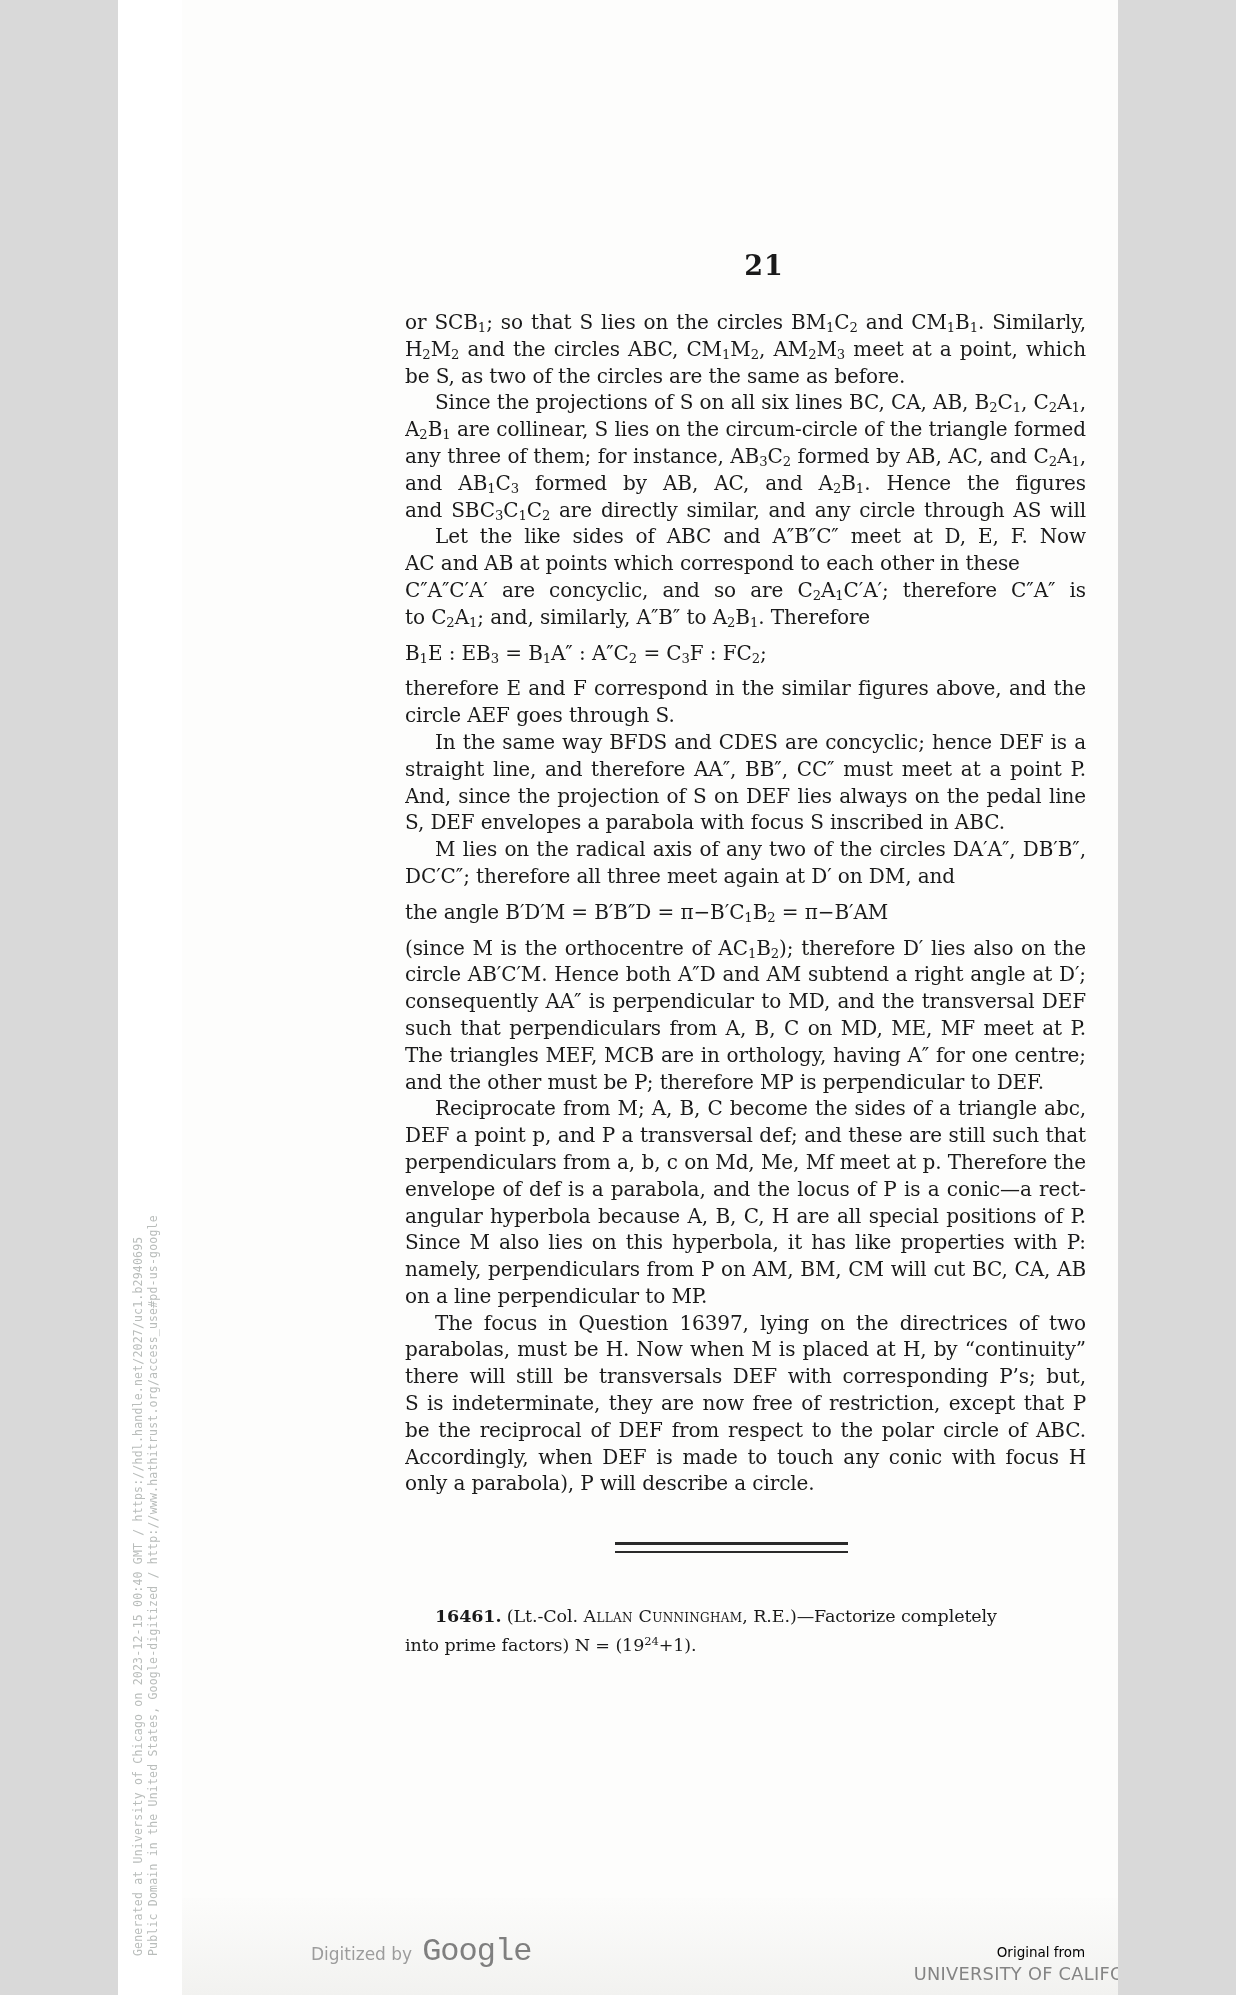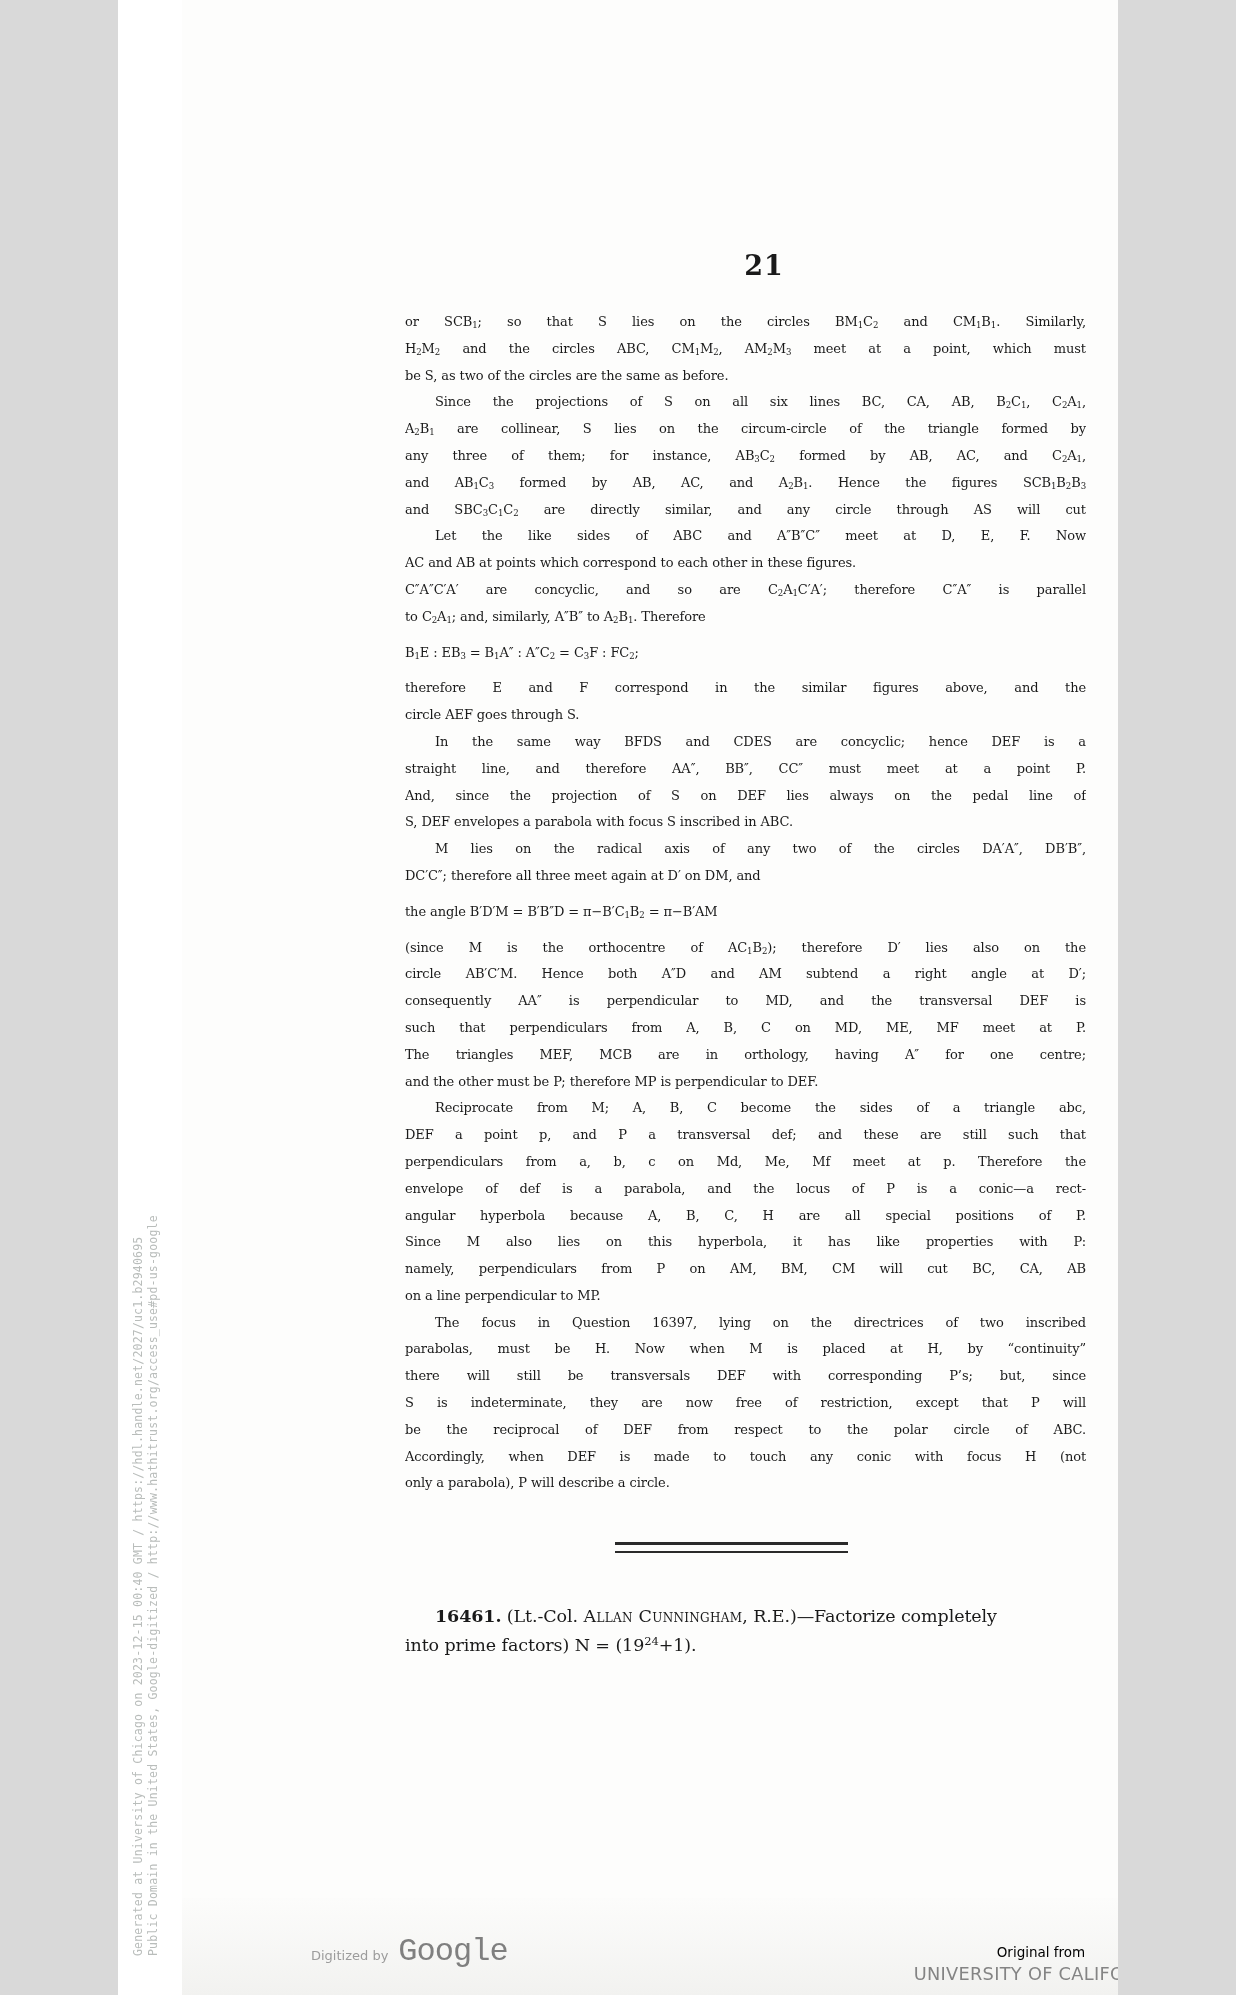--- a/index.html
+++ b/index.html
@@ -3,40 +3,40 @@
 <meta charset="utf-8">
 <style>
   html,body{margin:0;padding:0;background:#d9d9d9;}
   .page{position:relative;width:1000px;height:1995px;margin:0 auto;background:#fdfdfc;overflow:hidden;
         font-family:"DejaVu Serif","Liberation Serif",serif;color:#1a1a1a;}
   .left-strip{position:absolute;left:0;top:0;width:64px;height:100%;background:#ffffff;}
   .bottom-shade{position:absolute;left:64px;right:0;top:1898px;height:97px;
         background:linear-gradient(#fcfcfb,#f2f2f0);}
   .pagenum{position:absolute;top:250px;left:596px;width:100px;text-align:center;
         font-size:27px;font-weight:bold;letter-spacing:1px;}
-  .content{position:absolute;left:287px;top:309px;width:681px;font-size:13px;}
+  .content{position:absolute;left:287px;top:309px;width:681px;font-size:20px;}
   .tl{line-height:26.8px;height:26.8px;overflow:hidden;letter-spacing:-0.1px;}
   .tl.j{text-align:justify;}
   .tl.j::after{content:"";display:inline-block;width:100%;height:0;}
   .tl.ind{text-indent:30px;}
   .tl.eq{margin:9px 0;}
   sub{font-size:66%;line-height:0;vertical-align:-0.2em;}
   sup{font-size:66%;line-height:0;vertical-align:0.5em;}
   b{font-weight:bold;margin-top:34px;}
   .sc{font-variant:small-caps;letter-spacing:0.3px;}
   .question{position:absolute;left:287px;top:1602px;width:681px;font-size:17.5px;}
   .question .tl{line-height:29px;height:29px;}
   .divider{position:absolute;left:497px;top:1542px;width:233px;height:6px;
         border-top:3px solid #2a2a2a;border-bottom:2px solid #2a2a2a;}
   .sidebar{position:absolute;left:13px;top:1956px;transform:rotate(-90deg);transform-origin:0 0;
         font-family:"DejaVu Sans Mono","Liberation Mono",monospace;font-size:11.5px;
         color:#b9bdbb;letter-spacing:0.2px;white-space:nowrap;}
   .sidebar div{line-height:15px;}
   .footer-left{position:absolute;left:193px;top:1936px;display:flex;align-items:baseline;gap:10px;}
-  .digitized{font-family:"DejaVu Sans","Liberation Sans",sans-serif;font-size:13px;color:#9c9c9c;}
+  .digitized{font-family:"DejaVu Sans","Liberation Sans",sans-serif;font-size:17px;color:#9c9c9c;}
   .google{font-family:Liberation Mono, monospace;font-size:32px;color:#7f7f7f;
         letter-spacing:-1px;line-height:1;}
   .footer-right{position:absolute;left:773px;top:1944px;width:300px;text-align:center;
         font-family:"DejaVu Sans","Liberation Sans",sans-serif;}
   .origfrom{font-size:13.5px;color:#000000;margin-bottom:3px;}
   .univ{font-size:18.5px;letter-spacing:0.3px;color:#848484;transform:scaleX(0.96);transform-origin:center;}
 </style>
 </head>
 <body>
 

